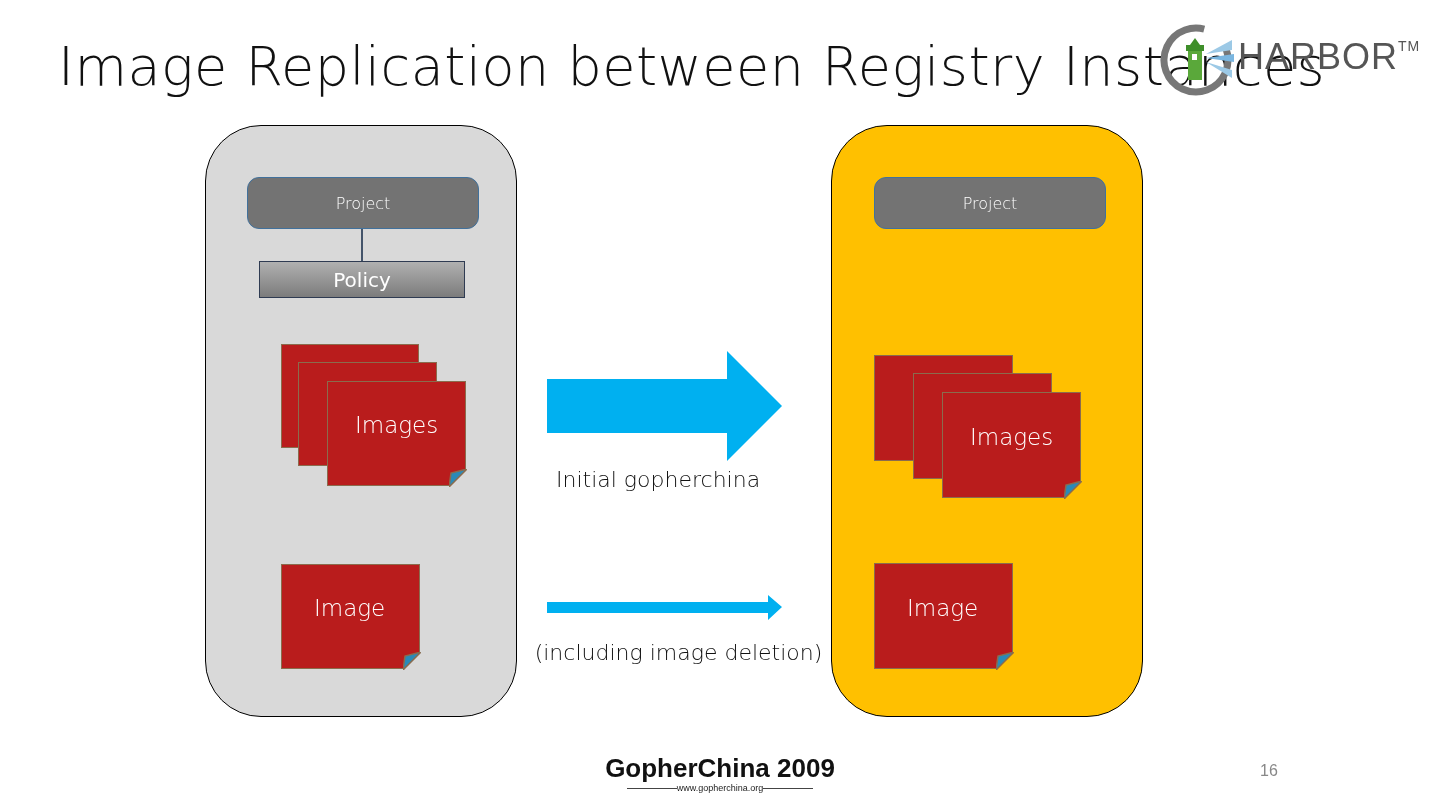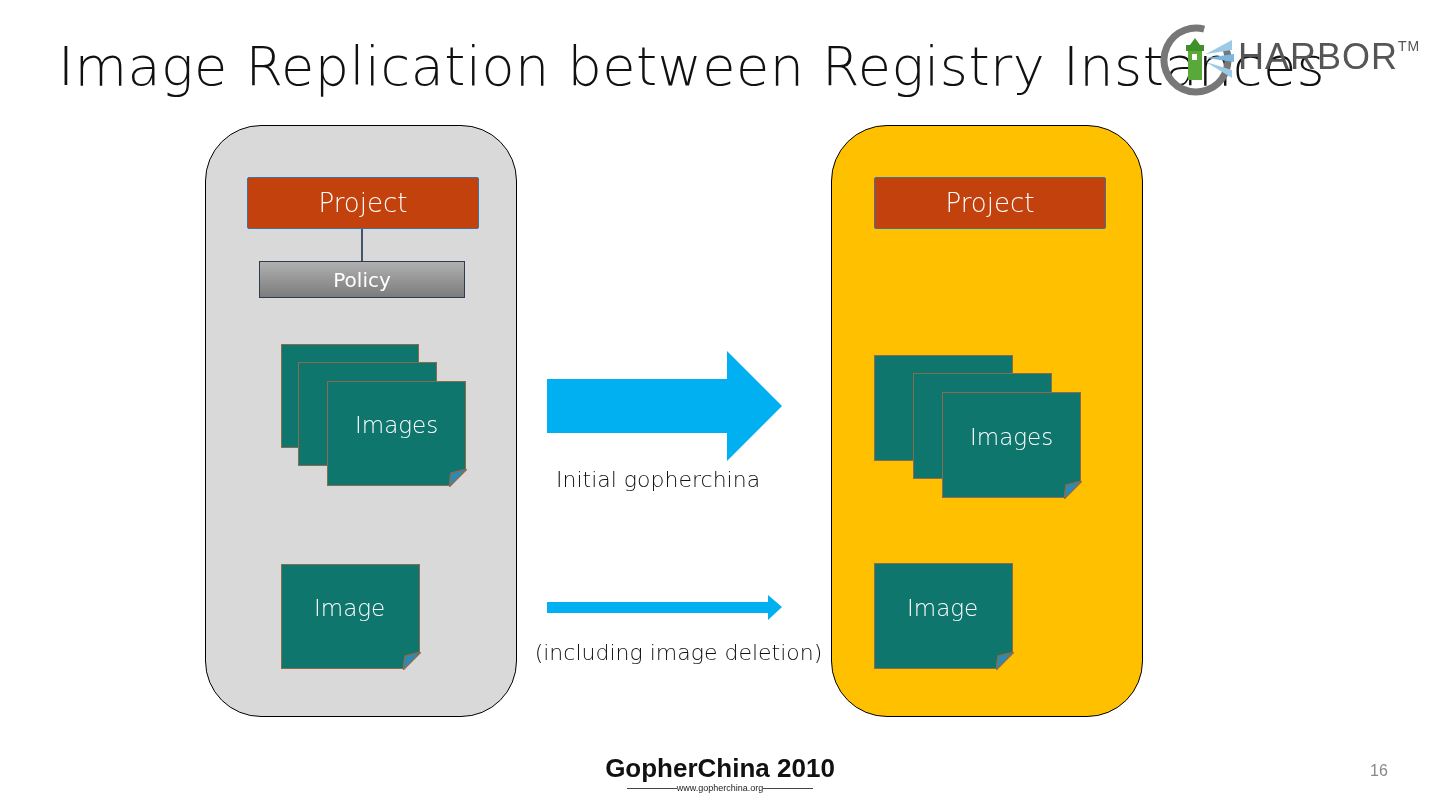--- a/index.html
+++ b/index.html
@@ -9,40 +9,40 @@
   .title { left:58px; top:40px; font-size:54px; font-weight:300; color:#111; letter-spacing:0.5px;
            font-family:"DejaVu Sans", sans-serif; white-space:nowrap; line-height:1; }
   .harbor-logo { left:1160px; top:20px; width:270px; height:80px; }
   .harbor-text { left:1238px; top:36px; font-size:36px; color:#555; font-family:"Liberation Sans", sans-serif; letter-spacing:1px; }
   .harbor-tm { font-size:14px; vertical-align:top; position:relative; top:2px; }
 
   .registry { border:1.5px solid #000; border-radius:56px; box-sizing:border-box; }
   .reg-left { left:205px; top:125px; width:312px; height:592px; background:#d9d9d9; }
   .reg-right { left:831px; top:125px; width:312px; height:592px; background:#ffc000; }
 
-  .project { background:#c2410c; border:1.5px solid #41719c; border-radius:2px; box-sizing:border-box;
-             color:#fff; font-size:26px; display:flex; align-items:center; justify-content:center; font-weight:300; }
+  .project { background:#737373; border:1.5px solid #41719c; border-radius:12px; box-sizing:border-box;
+             color:#fff; font-size:16px; display:flex; align-items:center; justify-content:center; font-weight:300; }
   .proj-left { left:247px; top:177px; width:232px; height:52px; }
   .proj-right { left:874px; top:177px; width:232px; height:52px; }
   .connector { left:361px; top:229px; width:2px; height:33px; background:#44546a; }
   .policy { left:259px; top:261px; width:206px; height:37px; box-sizing:border-box; border:1.5px solid #2f3b52;
             background:linear-gradient(#b0b0b0, #7c7c7c); color:#fff; font-size:20px;
             display:flex; align-items:center; justify-content:center; font-weight:400; }
 
-  .page { background:#0f766e; border:1.5px solid #8b6b4d; box-sizing:border-box; }
+  .page { background:#b91c1c; border:1.5px solid #8b6b4d; box-sizing:border-box; }
   .page-label { color:#fff; font-size:23px; font-weight:300; position:absolute; }
   .fold { position:absolute; right:-2px; bottom:-2px; width:18px; height:18px; }
 
   .arrow-svg { position:absolute; }
   .caption { color:#111; font-size:22px; font-weight:300; text-align:center; line-height:1.2; white-space:nowrap; }
   .footer-logo { left:600px; top:755px; width:240px; height:45px; text-align:center; }
   .footer-main { font-family:"Liberation Sans", sans-serif; font-weight:bold; font-size:26px; color:#111; line-height:1; }
   .footer-url { font-family:"Liberation Sans", sans-serif; font-size:9px; color:#222; display:flex; align-items:center; gap:0; justify-content:center; margin-top:2px; }
   .footer-url .line { width:50px; height:1px; background:#444; }
-  .page-number { left:1370px; top:762px; font-size:16px; color:#888; font-family:"Liberation Sans", sans-serif; }
+  .page-number { left:1260px; top:762px; font-size:16px; color:#888; font-family:"Liberation Sans", sans-serif; }
 </style>
 </head>
 <body>
 
 <div class="abs title">Image Replication between Registry Instances</div>
 
 <div class="abs harbor-logo">
   <svg width="80" height="80" viewBox="0 0 80 80" style="position:absolute;left:0;top:0">
     <circle cx="36" cy="40" r="32" fill="none" stroke="#777" stroke-width="7" stroke-dasharray="170 40" transform="rotate(-20 36 40)"></circle>
     <polygon points="46,34 72,20 72,30" fill="#9cc9e6"></polygon>
@@ -106,20 +106,20 @@
 
 <div class="abs page" style="left:874px;top:563px;width:139px;height:106px;">
   <span class="page-label" style="left:32px;top:31px;">Image</span>
   <svg class="fold" viewBox="0 0 18 18">
       <polygon points="18,0 0,18 18,18" fill="#ffc000"></polygon>
       <polygon points="18,0 0,18 2,4" fill="#2a8ab8" stroke="#8b6b4d" stroke-width="1.5"></polygon>
     </svg>
 </div>
 
 <div class="abs footer-logo">
-  <div class="footer-main">GopherChina 2010</div>
+  <div class="footer-main">GopherChina 2009</div>
   <div class="footer-url">
     <span class="line"></span>
     <span>www.gopherchina.org</span>
     <span class="line"></span>
   </div>
 </div>
 <div class="abs page-number">16</div>
 
 </body></html>

